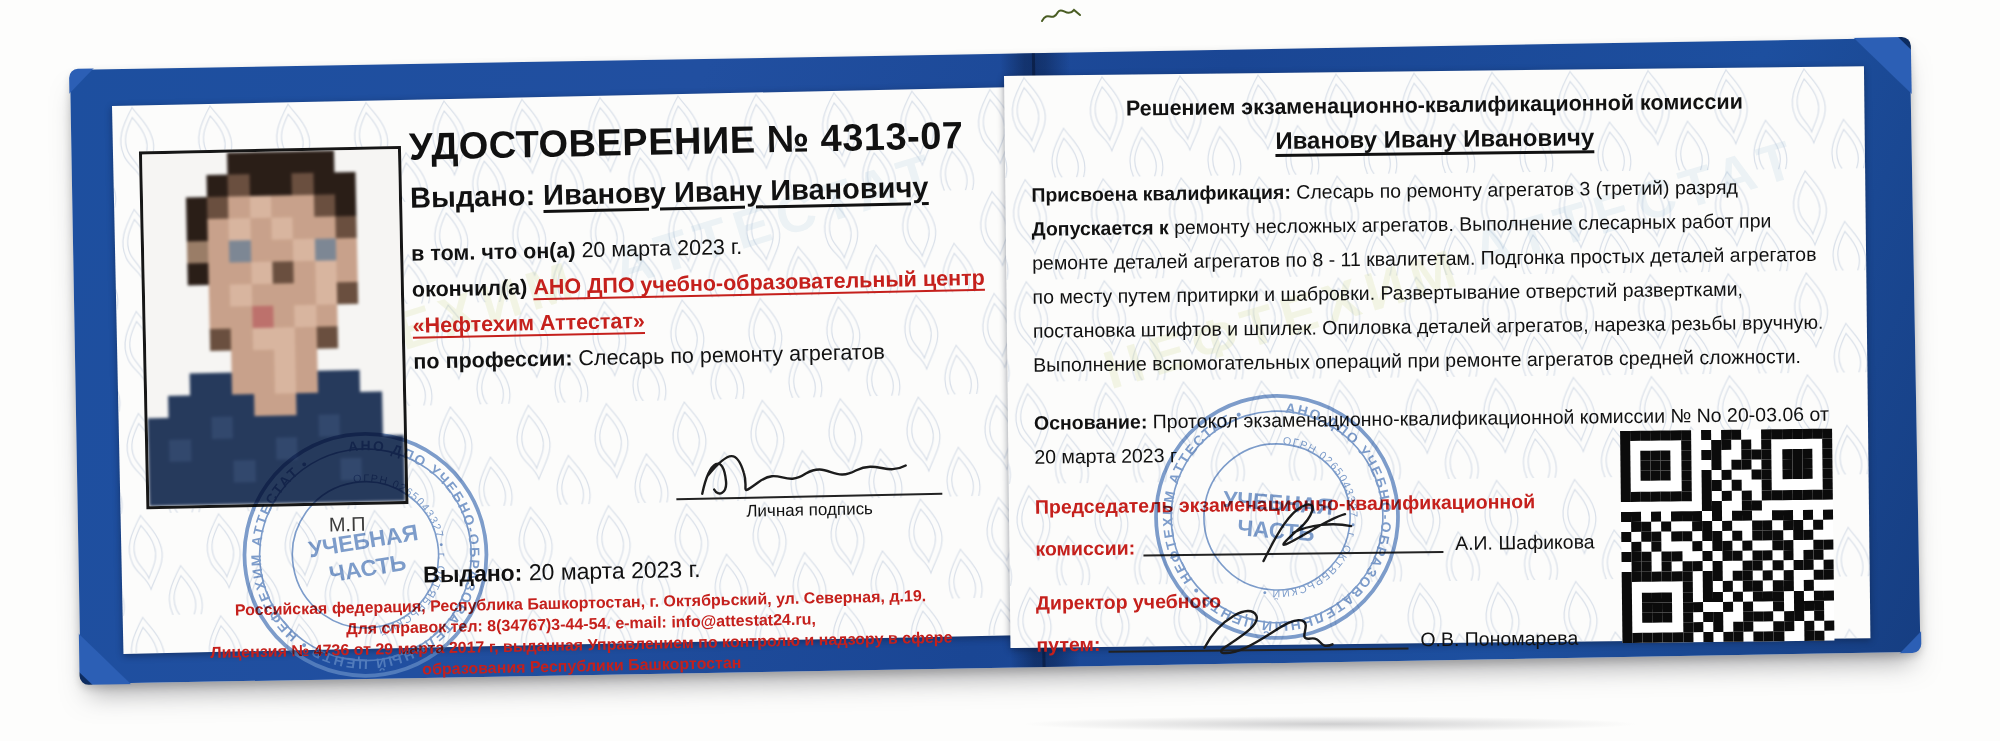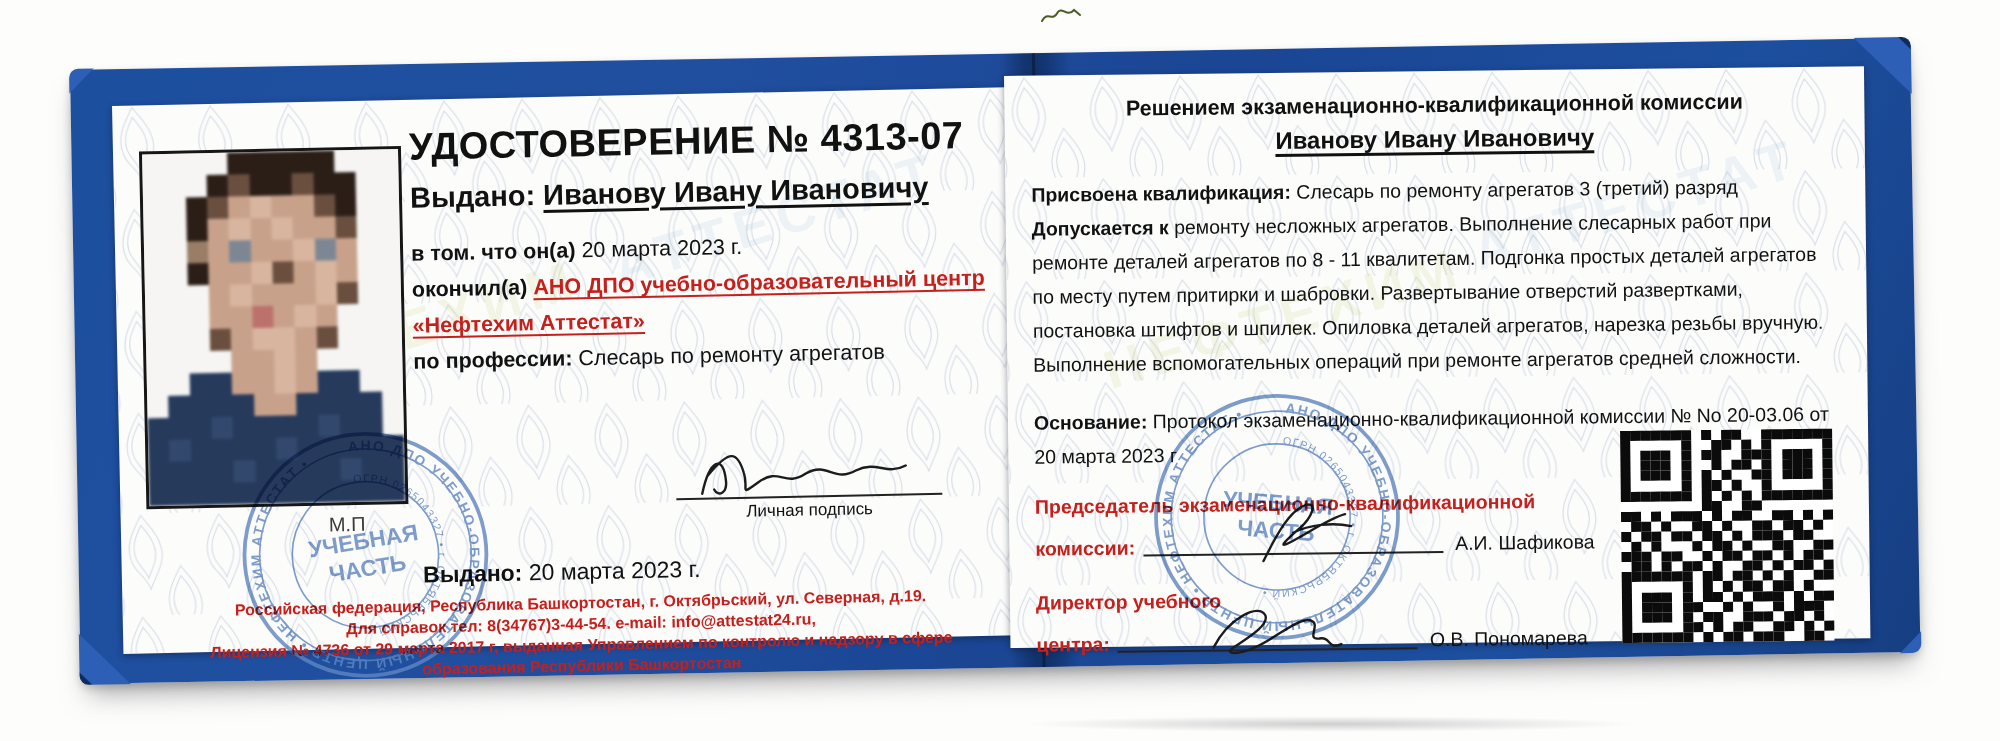--- a/index.html
+++ b/index.html
@@ -414,21 +414,21 @@
             <path d="M30 62 C 44 34 58 10 74 6 C 84 4 80 18 66 30 C 52 42 44 50 56 44 C 76 34 96 20 112 16 M60 34 C 76 26 100 24 118 28" fill="none" stroke="#1c1c1c" stroke-width="2.4" stroke-linecap="round"></path>
           </svg>
         </span>
         <span class="sig-name">А.И. Шафикова</span>
       </div>
     </div>
 
     <div class="rp-dir">
       <div class="sig-row-label">Директор учебного</div>
       <div class="sig-flex">
-        <span class="sig-row-label">центра:</span>
+        <span class="sig-row-label">путем:</span>
         <span class="sig-rule">
           <svg width="150" height="60" viewBox="0 0 150 60">
             <path d="M6 48 C 22 18 52 4 58 16 C 63 26 38 40 26 48 C 16 55 30 56 48 48 C 72 37 92 18 104 22 C 114 26 98 42 112 40 C 124 38 120 52 134 46" fill="none" stroke="#1c1c1c" stroke-width="2.4" stroke-linecap="round"></path>
           </svg>
         </span>
         <span class="sig-name">О.В. Пономарева</span>
       </div>
     </div>
 
     <div class="qr" id="qr-code">

